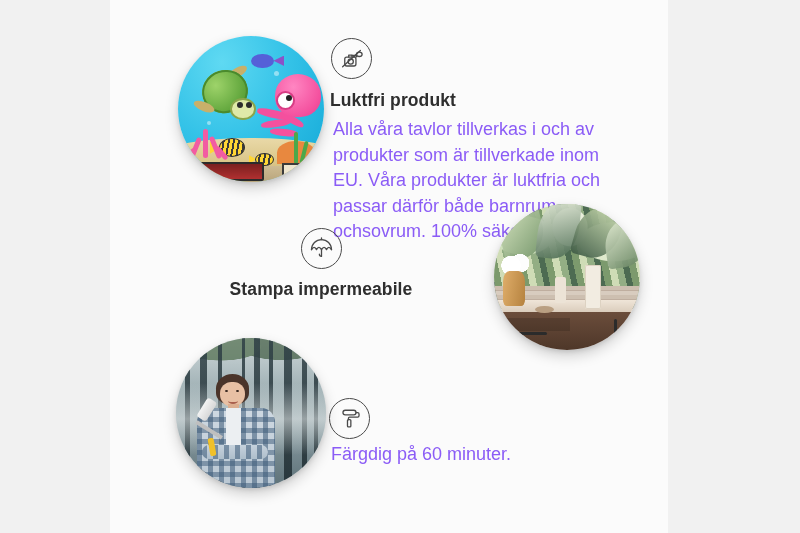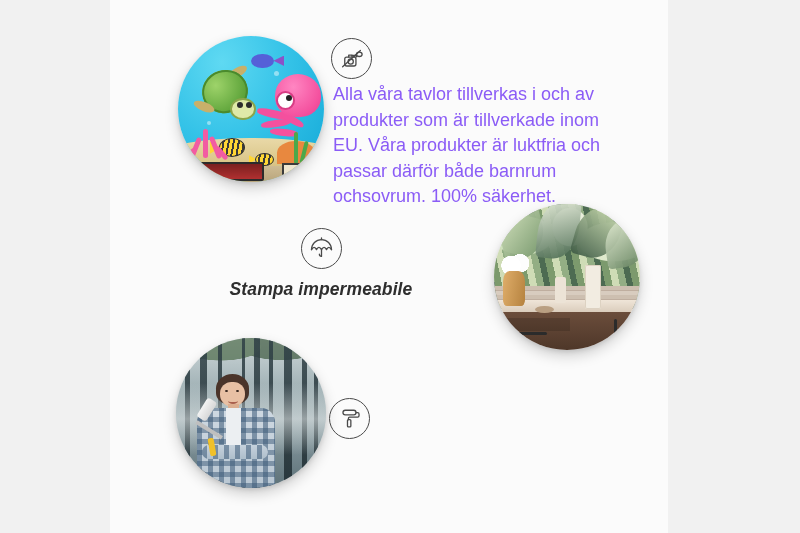--- a/index.html
+++ b/index.html
@@ -206,21 +206,21 @@
     font-size:17.5px;font-weight:bold;color:#2e2e2e;
     letter-spacing:.1px;margin:11px 0 7px 0;line-height:1.15;
   }
   .fdesc{
     font-size:18px;color:#8b5cf6;line-height:1.42;margin:3px;
   }
 
   #feature-odour{left:330px;top:38px;width:300px;text-align:left;}
   #feature-odour .ficon{margin:0 0 0 1px;}
 
-  #feature-water{left:180px;top:228px;width:282px;text-align:center;font-style:italic;}
+  #feature-water{left:180px;top:228px;width:282px;text-align:center;}
   #feature-water .ficon{margin:0 auto;}
   #feature-water .ftitle{margin-top:10px;}
 
   #feature-mount{left:328px;top:398px;width:280px;text-align:left;}
   #feature-mount .ficon{margin:0 0 0 1px;}
 
   svg{display:block;}
 </style>
 </head>
 <body>
@@ -293,20 +293,21 @@
       <svg width="27" height="27" viewBox="0 0 28 28" fill="none" stroke="#4a4a4a" stroke-width="1.35" stroke-linecap="round" stroke-linejoin="round">
         <path d="M9 12.5 h7.6 a2 2 0 0 1 2 2 v5.3 a2 2 0 0 1 -2 2 h-7.6 a2 2 0 0 1 -2 -2 v-5.3 a2 2 0 0 1 2 -2 z"></path>
         <path d="M11.1 12.5 v-2.1 h3.4 v2.1"></path>
         <path d="M14.5 10.9 h3.3 a1.5 1.5 0 0 1 1.5 1.5"></path>
         <ellipse cx="22.1" cy="9.6" rx="2.9" ry="2.3"></ellipse>
         <path d="M19.3 10.4 l-2.2 1.3"></path>
         <circle cx="13.2" cy="17.2" r="2.7"></circle>
         <line x1="4.8" y1="22.6" x2="23.2" y2="5.6"></line>
       </svg>
     </div>
+    <div class="ftitle">Luktfri produkt</div>
     <p class="fdesc">Alla våra tavlor tillverkas i och av produkter som är tillverkade inom EU. Våra produkter är luktfria och passar därför både barnrum ochsovrum. 100% säkerhet.</p>
   </div>
 
   <div class="feature" id="feature-water">
     <div class="ficon">
       <svg width="25" height="25" viewBox="0 0 26 26" fill="none" stroke="#4a4a4a" stroke-width="1.35" stroke-linecap="round" stroke-linejoin="round">
         <path d="M2.6 14.2 a10.4 10.4 0 0 1 20.8 0"></path>
         <path d="M2.6 14.2 c1.8 -3.1 3.7 -3.1 5.2 0 c1.5 -3.1 3.5 -3.1 5.2 0 c1.7 -3.1 3.7 -3.1 5.2 0 c1.5 -3.1 3.4 -3.1 5.2 0"></path>
         <line x1="13" y1="14.2" x2="13" y2="21.1"></line>
         <path d="M13 21.1 a2.2 2.2 0 0 1 -2.2 -2.2"></path>
@@ -371,14 +372,15 @@
   </div>
 
   <div class="feature" id="feature-mount">
     <div class="ficon">
       <svg width="25" height="25" viewBox="0 0 26 26" fill="none" stroke="#4a4a4a" stroke-width="1.35" stroke-linecap="round" stroke-linejoin="round">
         <rect x="6.2" y="4.4" width="13.6" height="4.8" rx="2.4"></rect>
         <path d="M19.8 6.8 h1.7 a1.4 1.4 0 0 1 1.4 1.4 v1.9 a1.4 1.4 0 0 1 -1.4 1.4 h-8.4 a1.2 1.2 0 0 0 -1.2 1.2 v1.5"></path>
         <rect x="10.9" y="14.2" width="3.5" height="7.6" rx="1"></rect>
       </svg>
     </div>
+    <p class="fdesc">Färgdig på 60 minuter.</p>
   </div>
 </div>
 
 </body></html>

